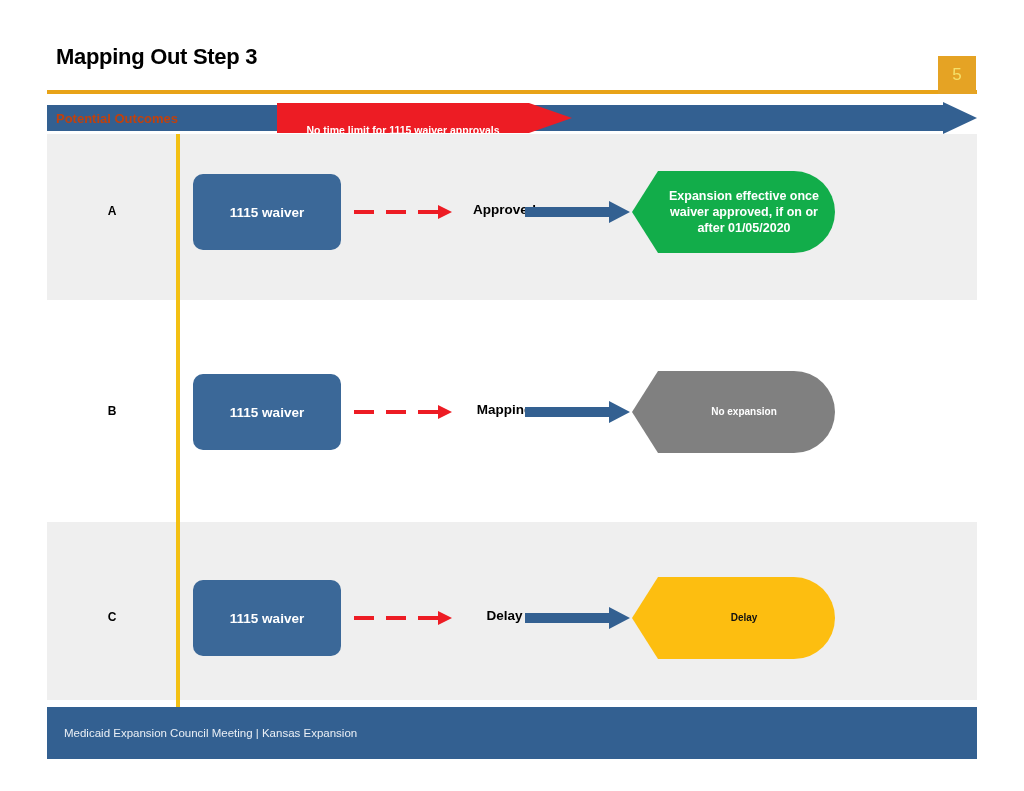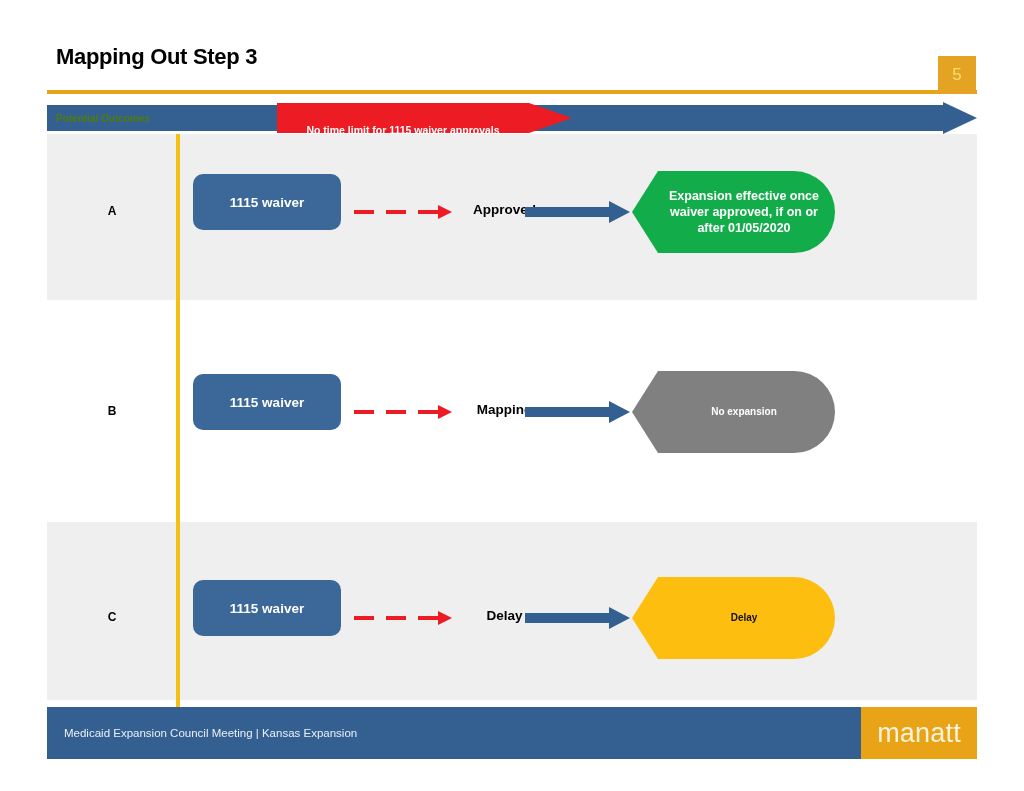--- a/index.html
+++ b/index.html
@@ -62,22 +62,22 @@
     height: 32px;
   }
   .header-band-svg { display:block; width:100%; height:100%; }
   .header-band-label {
     position: absolute;
     left: 9px;
     top: 0;
     height: 32px;
     display: flex;
     align-items: center;
-    color: #4d7c0f;
-    font-size: 10px;
+    color: #c2410c;
+    font-size: 13px;
     font-weight: bold;
     white-space: nowrap;
   }
   .red-callout {
     position: absolute;
     left: 230px;
     top: 1px;
     height: 30px;
     width: 295px;
   }
@@ -132,21 +132,21 @@
     font-size: 12px;
     font-weight: bold;
     color: #000;
   }
 
   .waiver-box {
     position: absolute;
     left: 146px;
     top: -38px;
     width: 148px;
-    height: 56px;
+    height: 76px;
     background: #3B6898;
     border-radius: 10px;
     display: flex;
     align-items: center;
     justify-content: center;
     color: #ffffff;
     font-size: 13.5px;
     font-weight: bold;
   }
 
@@ -334,15 +334,14 @@
     <div class="result-shape">
       <svg viewBox="0 0 203 82" preserveAspectRatio="none">
         <path d="M26,0 L162,0 A41,41 0 0 1 162,82 L26,82 L0,41 Z" fill="#FDBE10"></path>
       </svg>
       <div class="result-text dark big">Delay</div>
     </div>
   </div>
 
   <div class="footer-bar"></div>
   <div class="footer-text">Medicaid Expansion Council Meeting  |  Kansas Expansion</div>
-  <div class="footer-logo">manatt</div>
 
 </div>
 
 </body></html>

